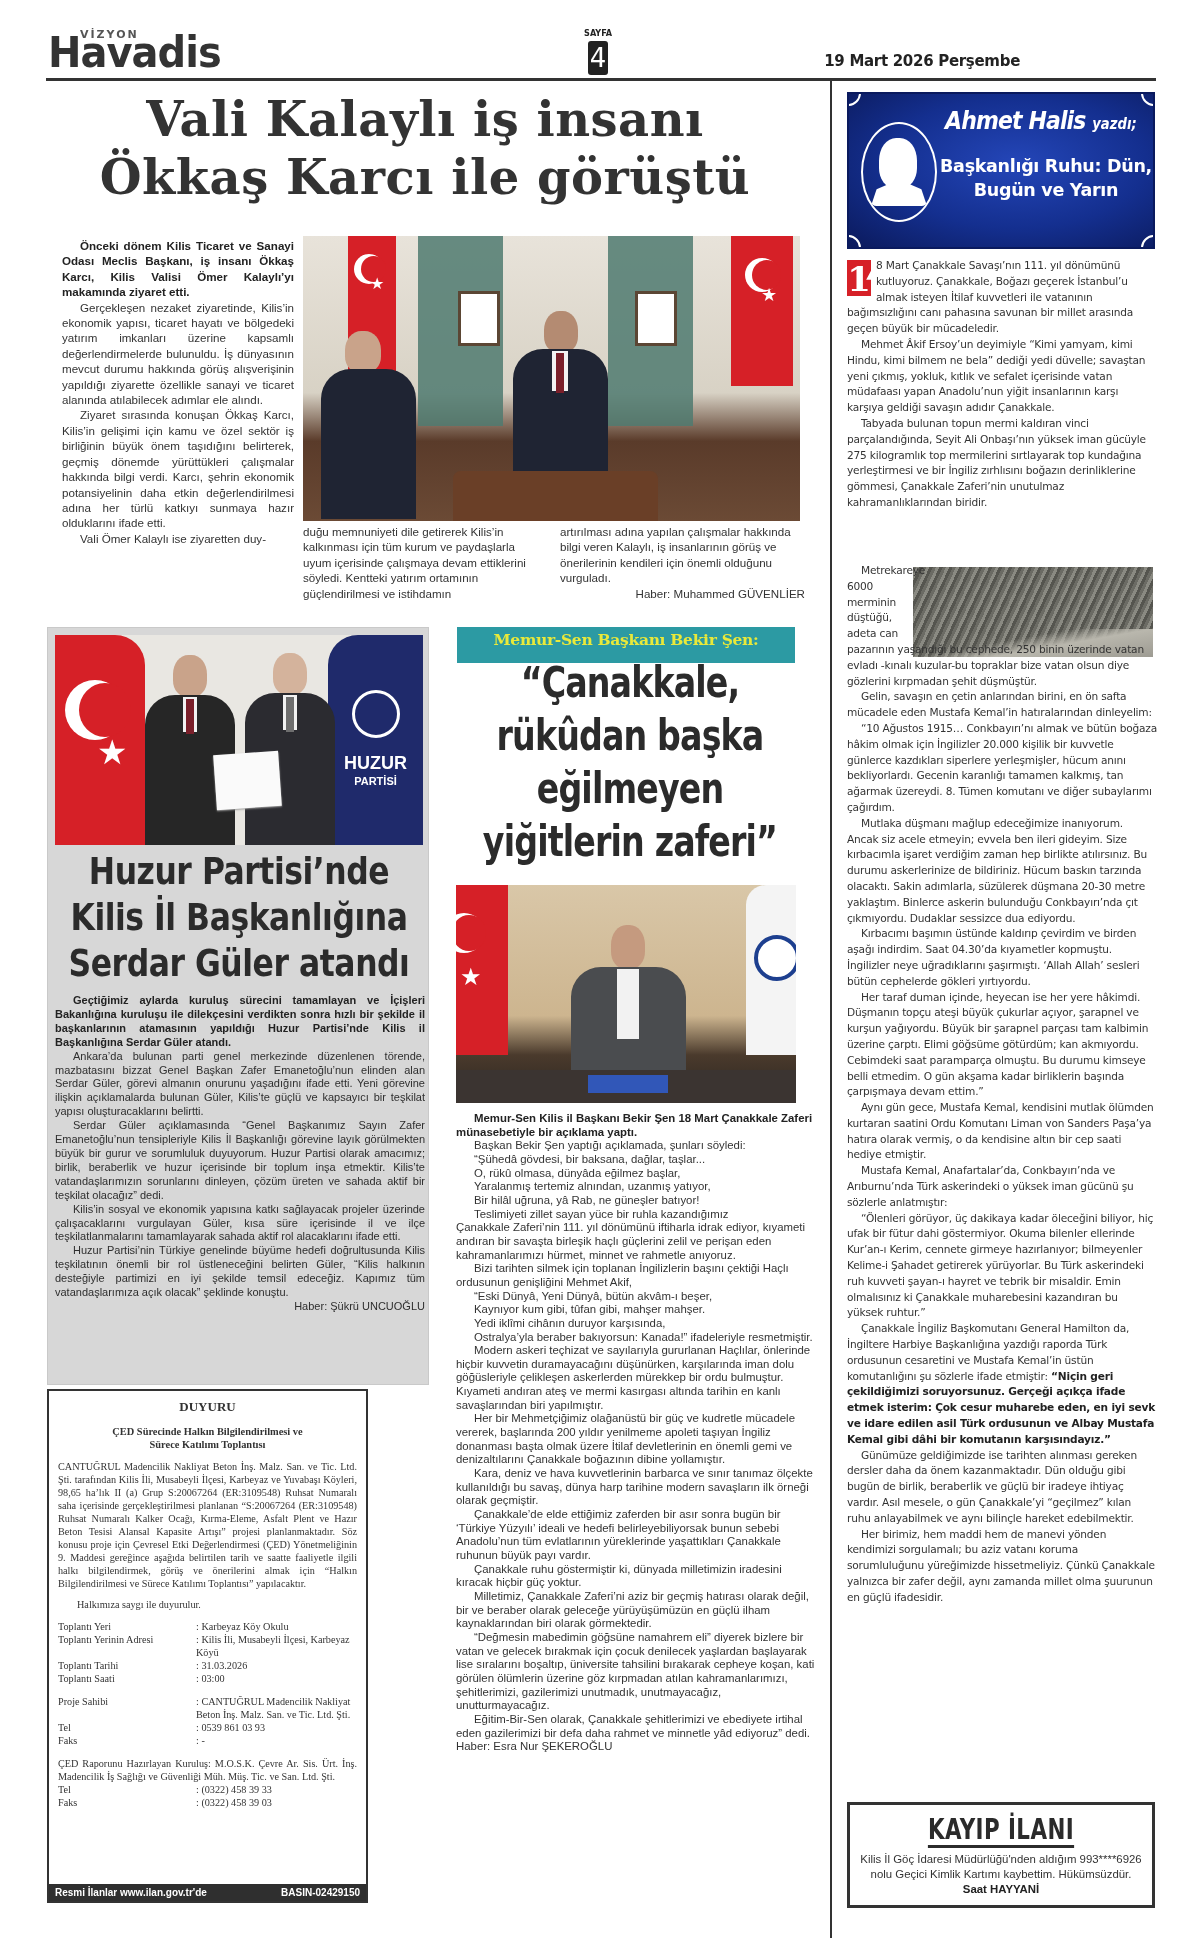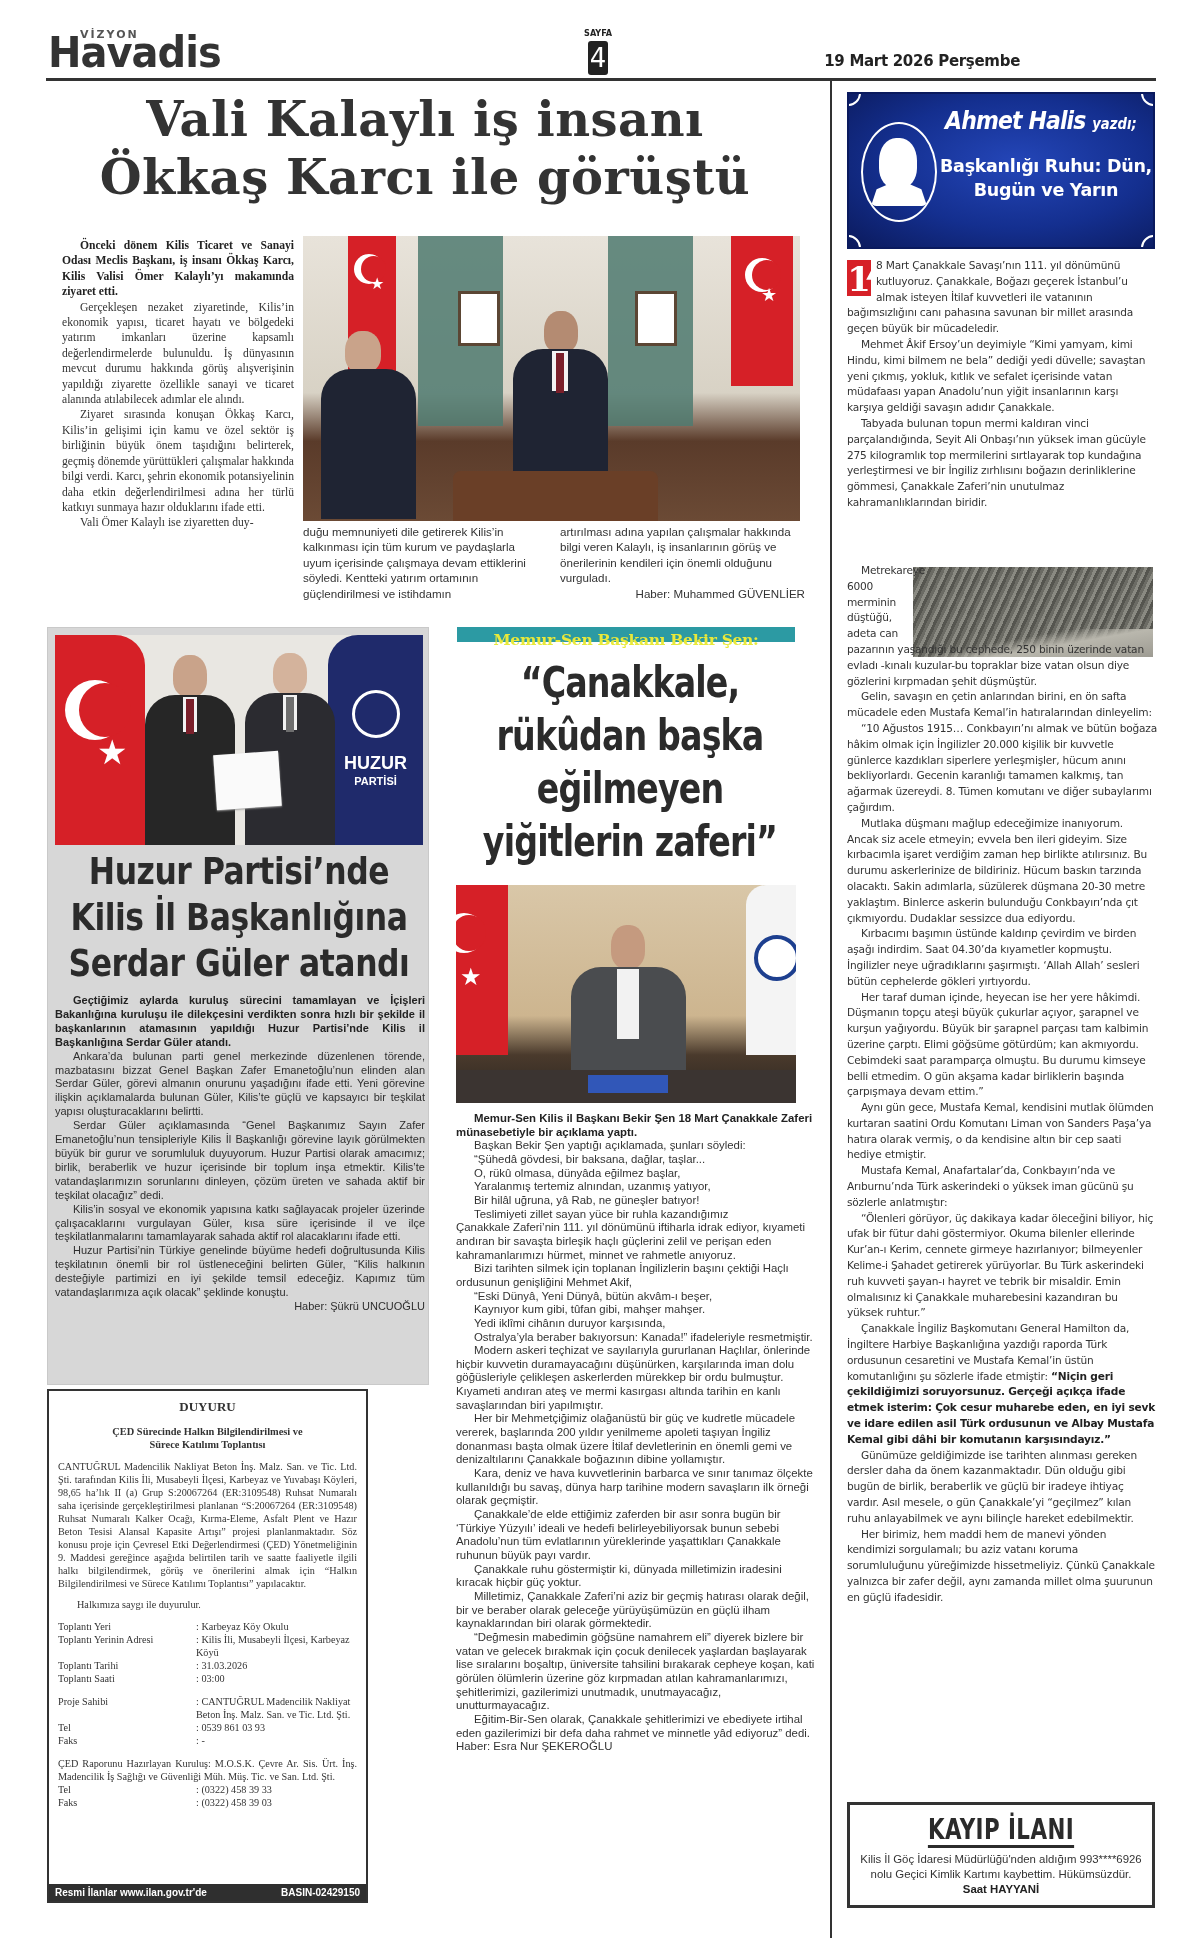--- a/index.html
+++ b/index.html
@@ -16,21 +16,21 @@
   .sayfa-num { margin-top: 3px; width: 20px; height: 34px; margin-left: 5px; background: #222; color: #fff; border-radius: 3px; font-size: 26px; line-height: 34px; font-family: "DejaVu Sans", sans-serif; }
   .date { position: absolute; right: 42px; top: 52px; font-size: 15px; font-weight: bold; color: #222; font-family: "DejaVu Sans", sans-serif; letter-spacing: -0.3px; }
   .rule-top { position: absolute; left: 46px; top: 78px; width: 1110px; height: 3px; background: #333; }
   .rule-vert { position: absolute; left: 830px; top: 78px; width: 2px; height: 1860px; background: #333; }
 
   
   .h1-main { position: absolute; left: 45px; top: 90px; width: 760px; text-align: center; font-family: "DejaVu Serif", serif; font-weight: bold; font-size: 48px; line-height: 58px; color: #333; letter-spacing: 0.5px; }
   .col-text { font-size: 11.6px; line-height: 15.4px; color: #333; }
   .col-text p { text-indent: 18px; }
   .lead { font-weight: bold; color: #222; }
-  .a1-col1 { position: absolute; left: 62px; top: 238px; width: 232px; text-align: justify; font-family: Liberation Serif, serif; }
+  .a1-col1 { position: absolute; left: 62px; top: 238px; width: 232px; text-align: justify; }
   .a1-photo { position: absolute; left: 303px; top: 236px; width: 497px; height: 285px; }
   .a1-col2 { position: absolute; left: 303px; top: 524px; width: 240px; }
   .a1-col3 { position: absolute; left: 560px; top: 524px; width: 245px; }
   .byline-r { text-align: right; }
 
   
   .photo { position: relative; overflow: hidden; background: #d9d6cf; }
   .flag-tr { position: absolute; background: #d62027; }
   .flag-tr .moon { position: absolute; border-radius: 50%; background: #fff; }
   .flag-tr .moon2 { position: absolute; border-radius: 50%; background: #d62027; }
@@ -54,21 +54,21 @@
   .duyuru-sub { text-align: center; font-weight: bold; font-size: 10.4px; line-height: 13px; margin-top: 10px; }
   .duyuru-body { font-size: 10.2px; line-height: 13px; text-align: justify; padding: 0 9px; margin-top: 9px; }
   .duyuru-greet { font-size: 10.2px; padding-left: 28px; margin-top: 9px; }
   .kv { display: flex; font-size: 10.2px; line-height: 13px; padding: 0 9px; }
   .kv .k { width: 138px; flex-shrink: 0; }
   .kv .v { flex: 1; }
   .gap { height: 10px; }
   .duyuru-footer { position: absolute; left: 0; bottom: 0; width: 100%; height: 17px; background: #2f2f2f; color: #fff; font-family: "Liberation Sans", sans-serif; font-weight: bold; font-size: 10px; line-height: 17px; display: flex; justify-content: space-between; padding: 0 6px; }
 
   
-  .ms-kicker { position: absolute; left: 457px; top: 627px; width: 338px; height: 15px; background: #2c9aa3; color: #e9e93a; font-family: "DejaVu Serif", serif; font-weight: bold; font-size: 15.5px; line-height: 26px; text-align: center; letter-spacing: -0.3px; }
+  .ms-kicker { position: absolute; left: 457px; top: 627px; width: 338px; height: 36px; background: #2c9aa3; color: #e9e93a; font-family: "DejaVu Serif", serif; font-weight: bold; font-size: 15.5px; line-height: 26px; text-align: center; letter-spacing: -0.3px; }
   .ms-title { position: absolute; left: 450px; top: 656px; width: 360px; text-align: center; font-family: "DejaVu Sans Condensed", "DejaVu Sans", sans-serif; font-weight: bold; font-size: 43px; line-height: 53px; color: #2b2b2b; letter-spacing: -1px; transform: scaleX(0.86); }
   .ms-photo { position: absolute; left: 456px; top: 885px; width: 340px; height: 218px; background: #d8c6a7; }
   .ms-text { position: absolute; left: 456px; top: 1112px; width: 360px; font-size: 11.4px; line-height: 13.65px; color: #333; }
   .ms-text p { text-indent: 18px; }
   .ms-text .flush { text-indent: 0; }
 
   
   .banner { position: absolute; left: 847px; top: 92px; width: 308px; height: 157px; background: radial-gradient(ellipse at 55% 45%, #2446b8 0%, #142f8f 55%, #0b1a5c 100%); border: 2px solid #0a1a5e; overflow: hidden; }
   .banner .corner { position: absolute; width: 26px; height: 26px; border: 2px solid #fff; border-radius: 50%; }
   .banner .oval { position: absolute; left: 12px; top: 28px; width: 76px; height: 100px; border: 2.5px solid #fff; border-radius: 50%; }

